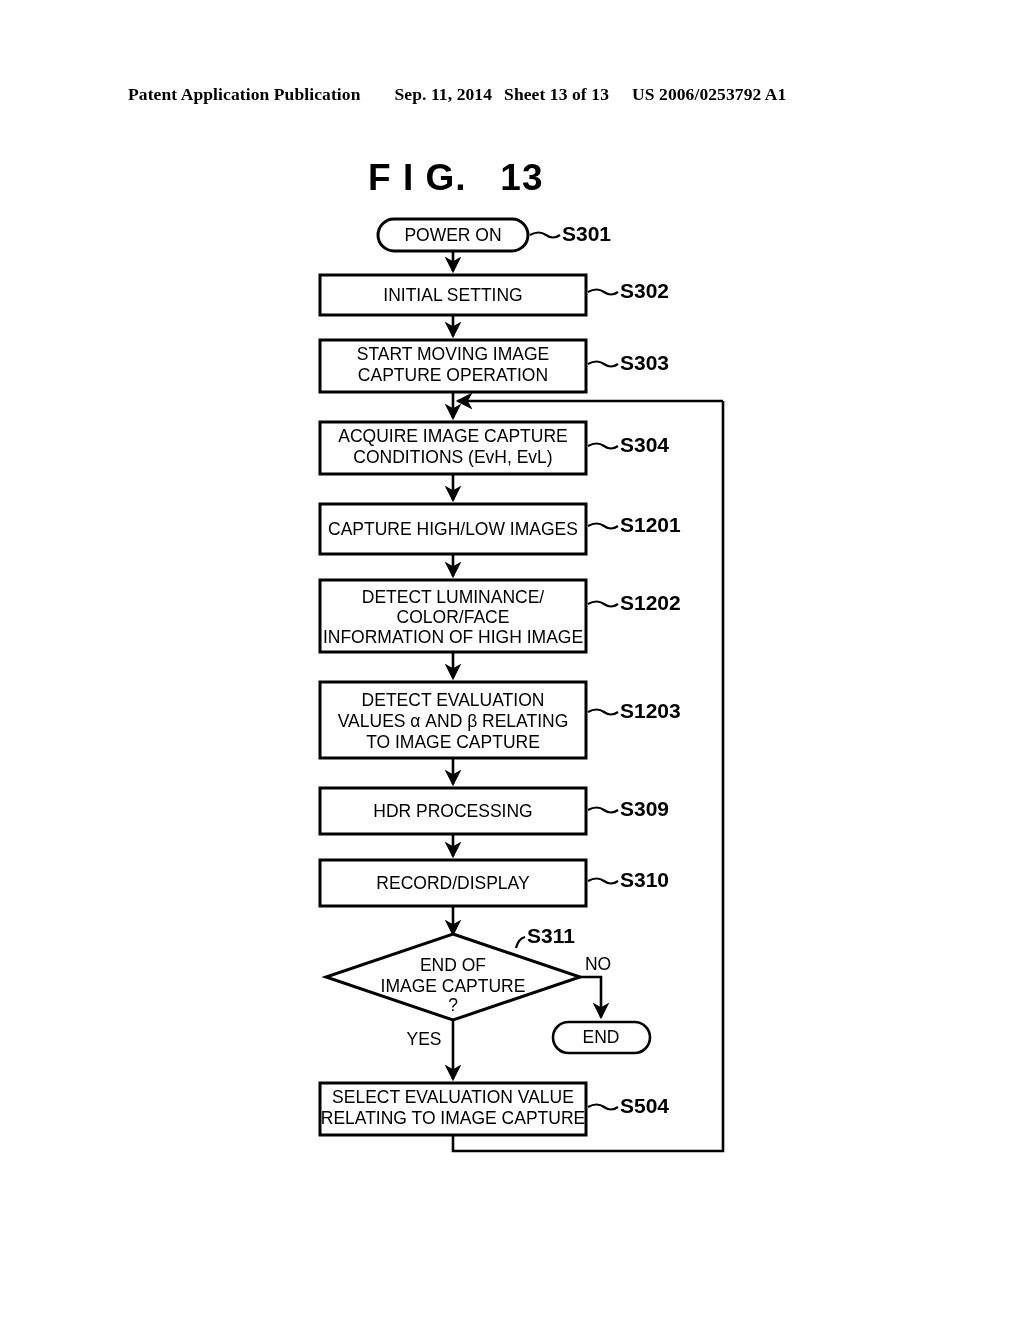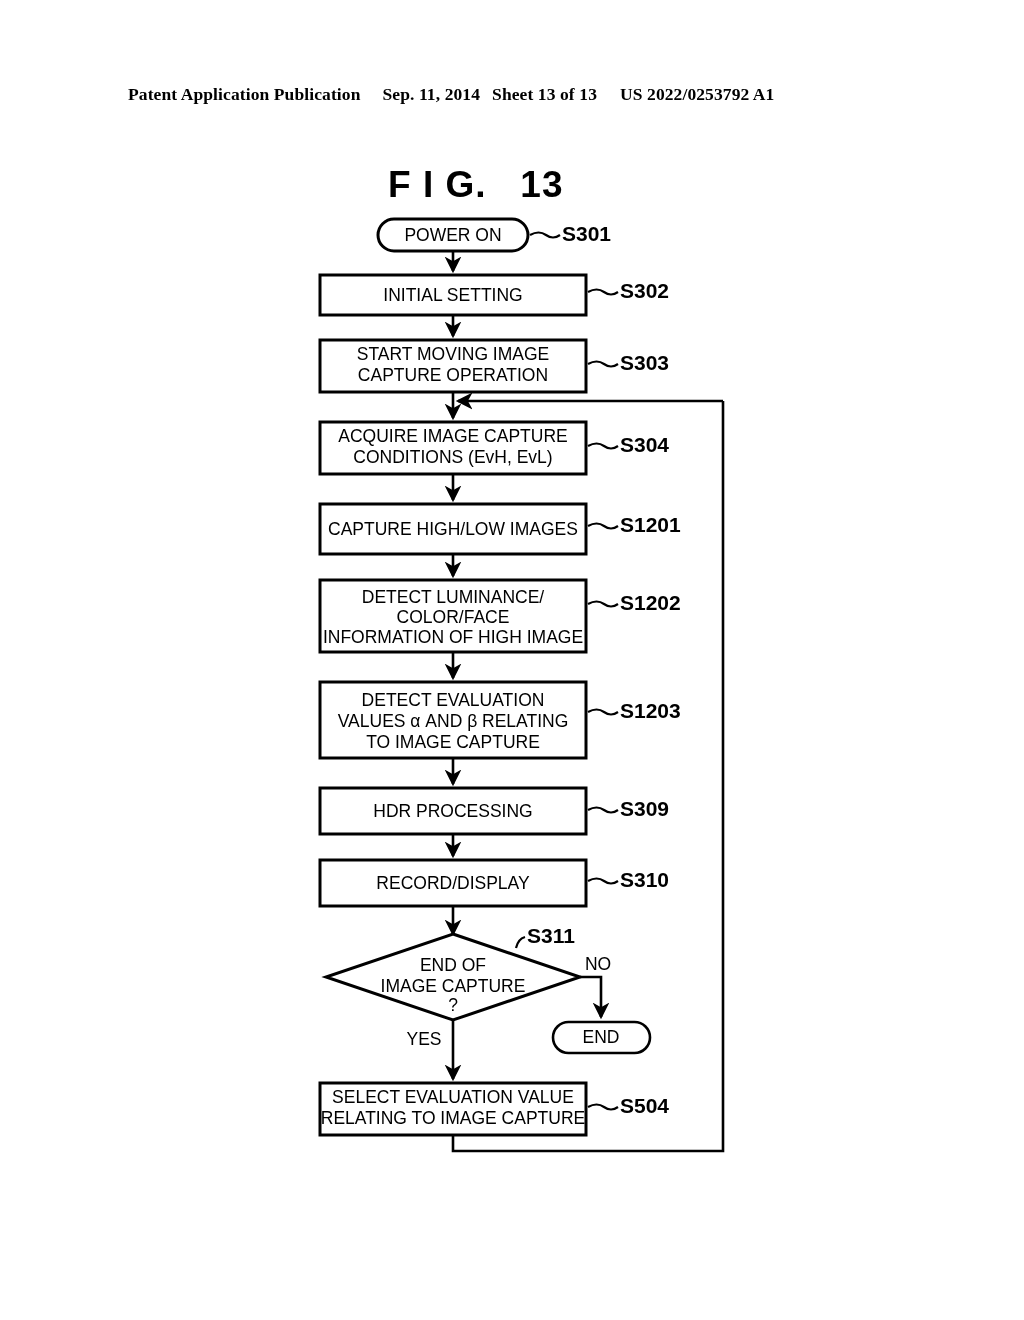--- a/index.html
+++ b/index.html
@@ -30,36 +30,35 @@
     width: 768px;
     height: 28px;
     display: flex;
     align-items: baseline;
     font-family: "Liberation Serif", serif;
     font-weight: bold;
     font-size: 17.5px;
     letter-spacing: 0.1px;
     white-space: nowrap;
   }
-  .header .h-pub      { margin-right: 22px; }
+  .header .h-pub      { margin-right: 34px; }
   .header .h-date     { margin-right: 12px; text-align: right; }
   .header .h-sheet    { margin-right: 23px; }
   .header .h-patno    { }
 
   
   .fig-title {
     position: absolute;
-    top: 164px;
+    top: 157px;
     left: 368px;
     font-family: "Liberation Sans", sans-serif;
     font-weight: bold;
     font-size: 37px;
     letter-spacing: 1px;
     white-space: pre;
-    margin-left: 20px;
   }
 
   
   .flow {
     position: absolute;
     top: 0;
     left: 0;
     width: 1024px;
     height: 1320px;
   }
@@ -106,21 +105,21 @@
 </style>
 </head>
 <body>
 
 <div class="page">
 
   <div class="header">
     <span class="h-pub">Patent Application Publication</span>
     <span class="h-date">Sep. 11, 2014</span>
     <span class="h-sheet">Sheet 13 of 13</span>
-    <span class="h-patno">US 2022/0253792 A1</span>
+    <span class="h-patno">US 2006/0253792 A1</span>
   </div>
 
   <div class="fig-title">F I G.   13</div>
 
   <svg class="flow" viewBox="0 0 1024 1320">
     <defs>
       <marker id="arrow" viewBox="0 0 12 12" refX="9.5" refY="6" markerWidth="7" markerHeight="7" orient="auto-start-reverse">
         <path d="M 0 0.5 L 11 6 L 0 11.5 L 3 6 Z" fill="#000000"></path>
       </marker>
     </defs>

